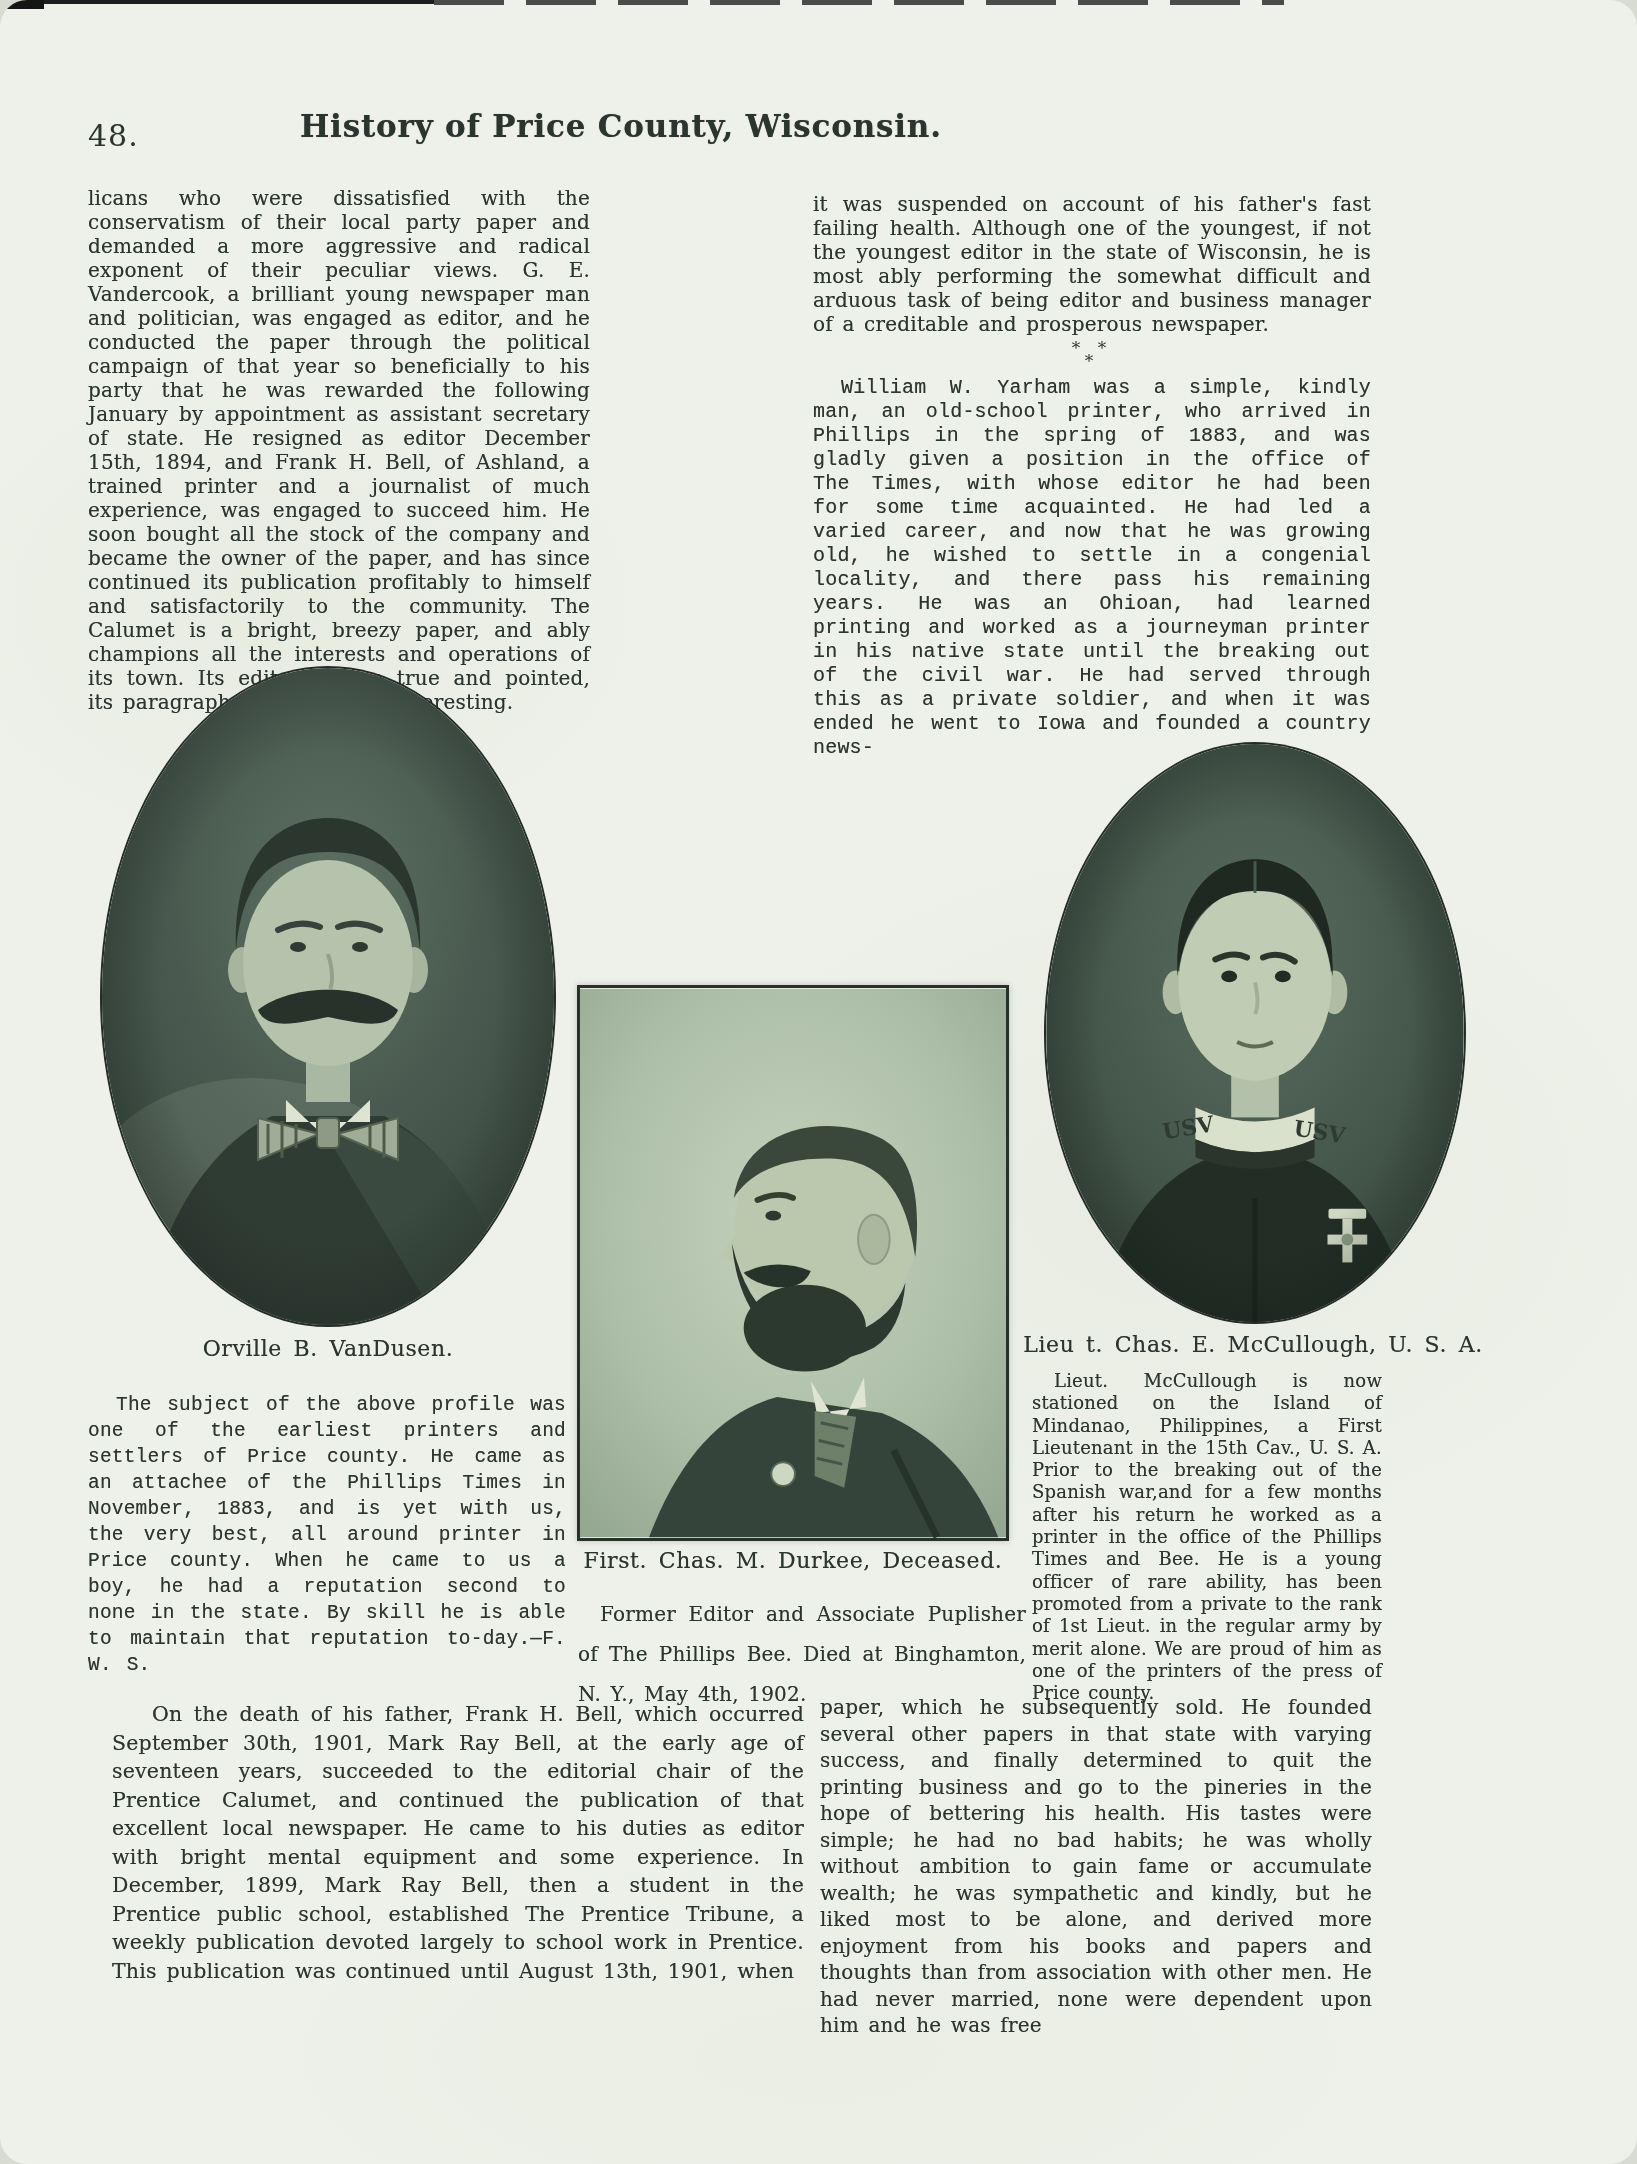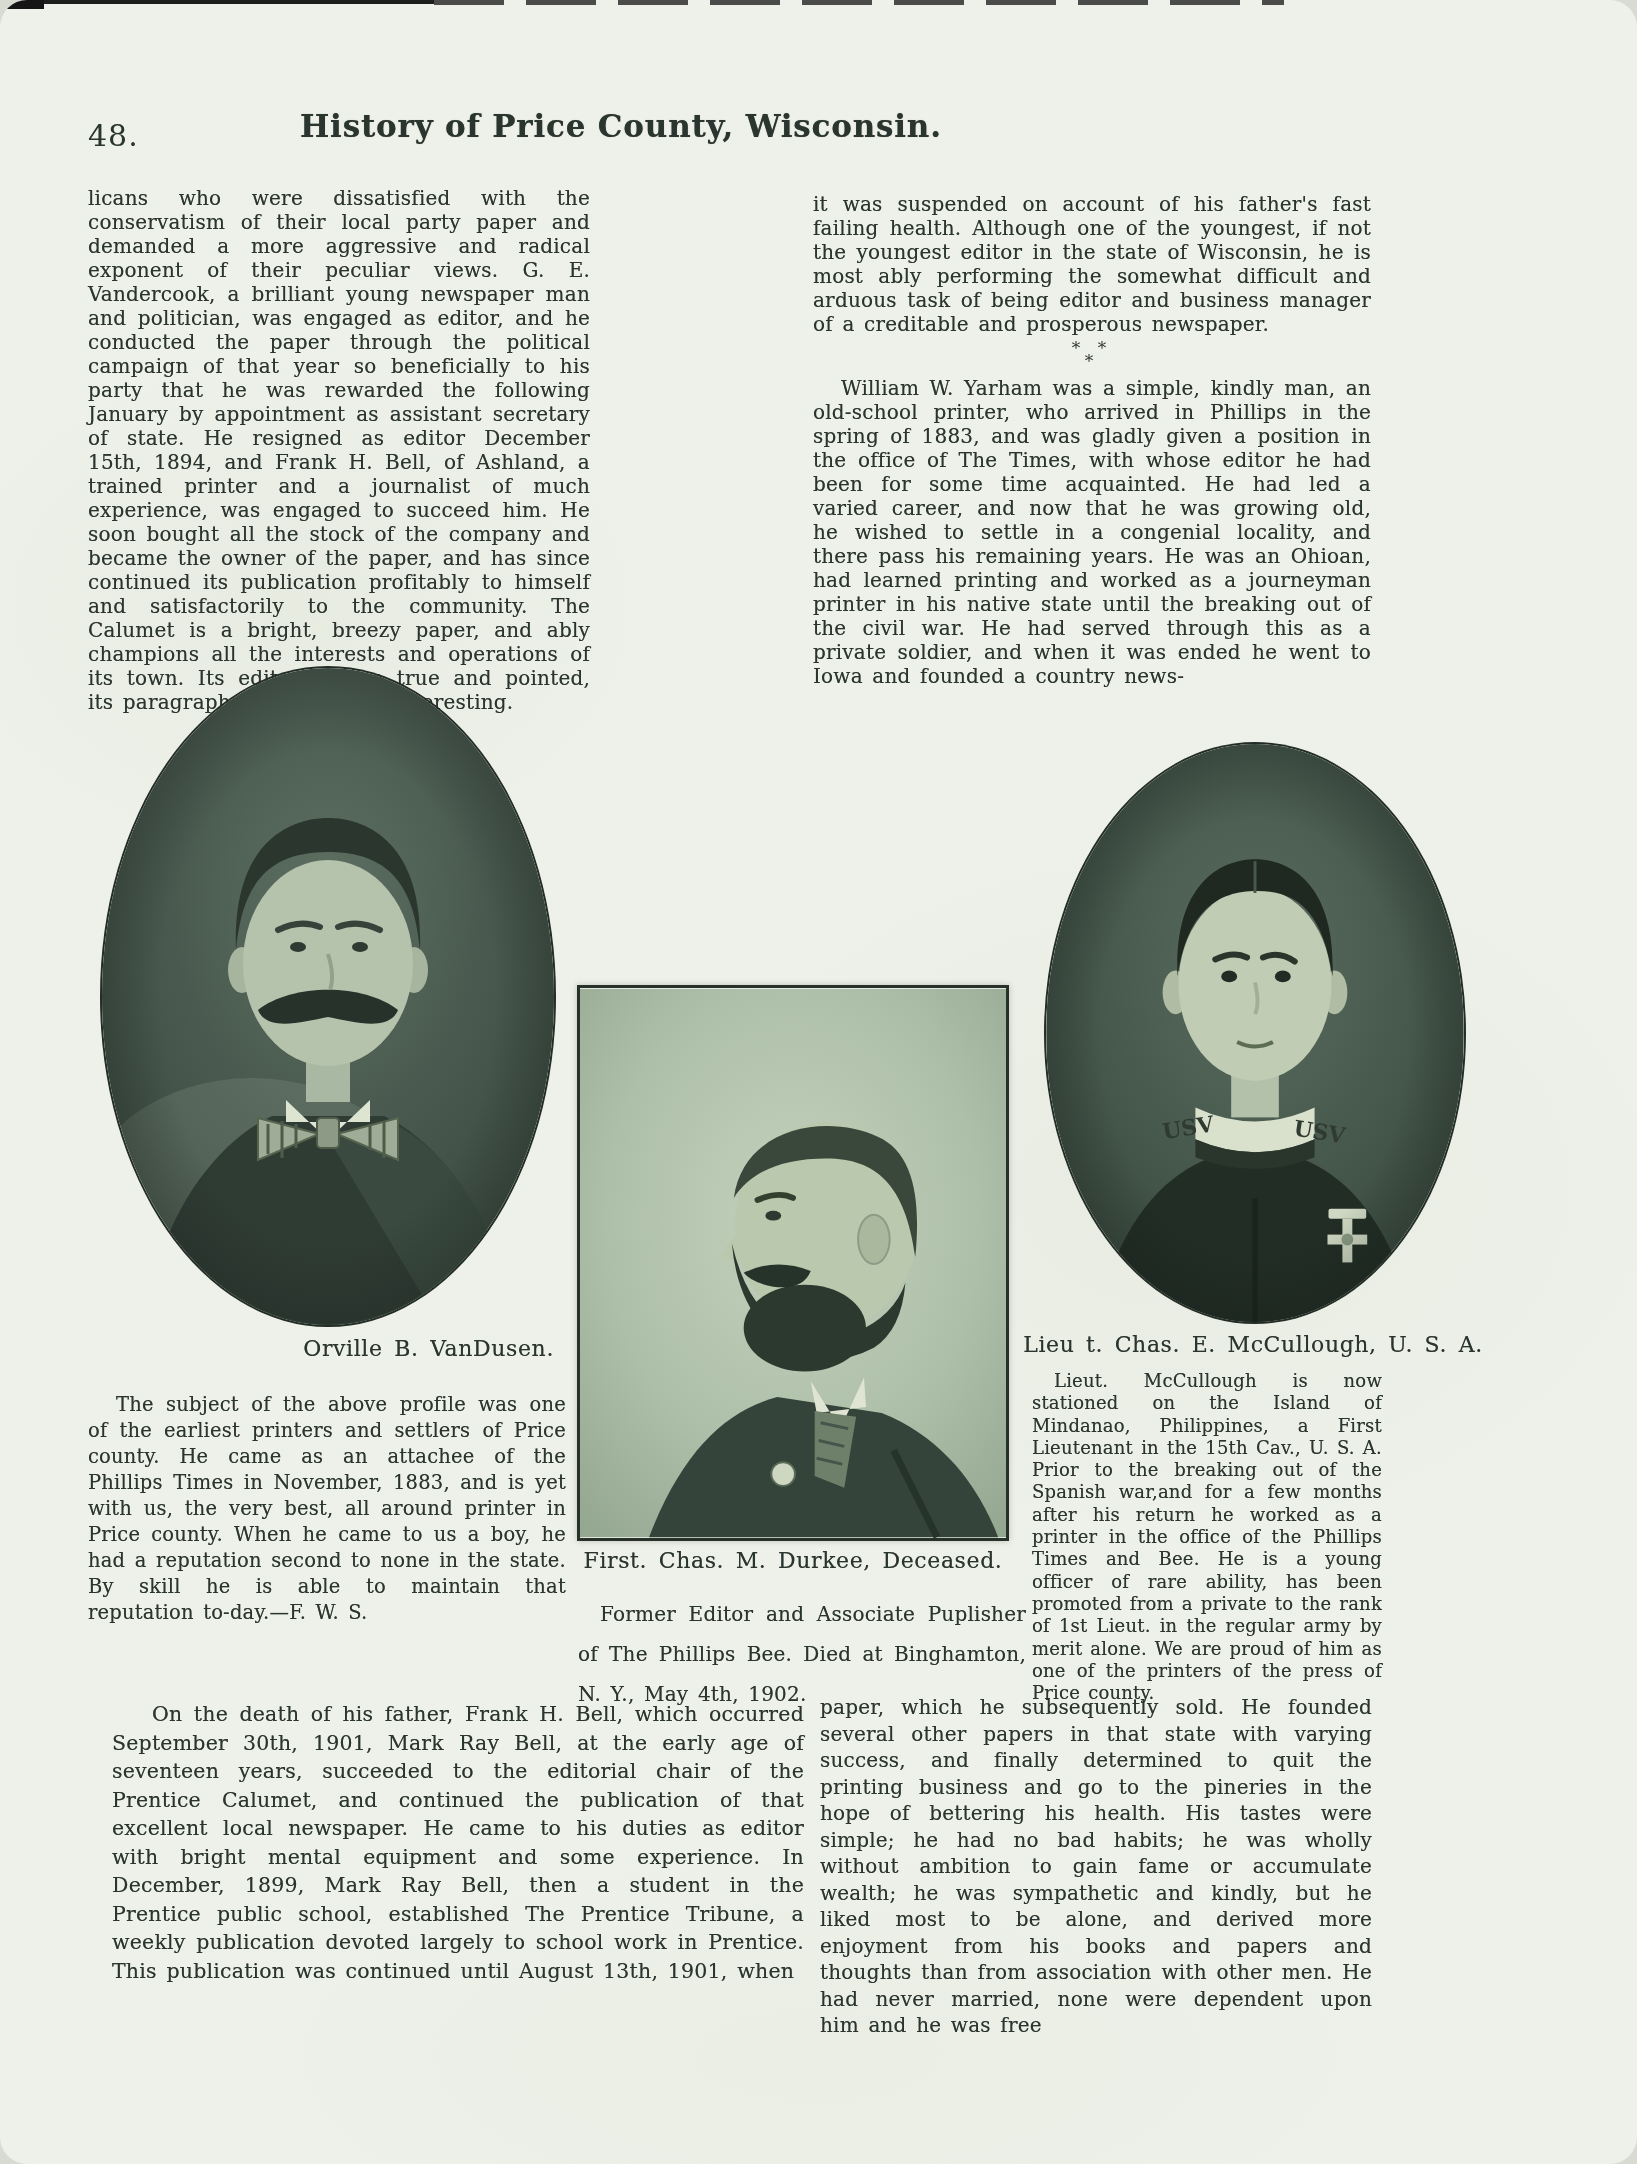--- a/index.html
+++ b/index.html
@@ -24,21 +24,21 @@
     text-align:justify;
     word-spacing:3px;
     letter-spacing:.2px;
     color:#2b352f;
     text-shadow:0 0 .6px rgba(43,53,47,.55);
   }
   .pagenum{font-size:30px;letter-spacing:1px;}
   .header{font-size:31px;font-weight:bold;letter-spacing:.8px;text-shadow:0 0 .7px rgba(43,53,47,.6);}
   .caption{font-size:22px;text-align:center;letter-spacing:.6px;word-spacing:4px;text-shadow:0 0 .6px rgba(43,53,47,.55);}
   .separator{ text-align:center;font-size:17px;line-height:13px;letter-spacing:6px;padding:6px 0 8px 0;}
-  .indent28{text-indent:28px;}
+  .indent28{text-indent:28px;font-family:Liberation Mono, monospace;}
   .indent40{text-indent:40px;}
   .photo-oval{border-radius:50%;overflow:hidden;box-shadow:0 0 0 2px #232c26, inset 0 0 0 4px rgba(230,236,220,.4);}
   .photo-rect{border:3px solid #27312a;box-shadow:0 0 6px rgba(40,50,44,.25);}
   .photo-oval svg,.photo-rect svg{display:block;width:100%;height:100%;}
   .scanline{background:#151515;}
 </style>
 </head>
 <body>
 
 <div class="page">
@@ -159,21 +159,21 @@
       <path d="M210,240 q5,22 0,32" stroke="#a2b096" stroke-width="4" fill="none"></path>
       <path d="M192,300 q18,9 36,0" stroke="#5d6c55" stroke-width="4" fill="none"></path>
       <rect x="284" y="468" width="38" height="10" rx="2" fill="#cfd8c2"></rect>
       <rect x="298" y="478" width="10" height="44" fill="#cfd8c2"></rect>
       <rect x="283" y="494" width="40" height="10" fill="#cfd8c2"></rect>
       <circle cx="303" cy="499" r="6" fill="#8a9a82"></circle>
       <ellipse cx="210" cy="291" rx="210" ry="291" fill="url(#vR)"></ellipse>
     </svg>
   </div>
 
-  <div class="abs caption" style="left:102px;top:1336px;width:452px;text-align:right;">Orville B. VanDusen.</div>
+  <div class="abs caption" style="left:102px;top:1336px;width:452px;">Orville B. VanDusen.</div>
   <div class="abs caption" style="left:1018px;top:1332px;width:470px;">Lieu t. Chas. E. McCullough, U. S. A.</div>
   <div class="abs caption" style="left:560px;top:1548px;width:466px;">First. Chas. M. Durkee, Deceased.</div>
   <div class="abs bodytext" style="left:578px;top:1594px;width:448px;font-size:20px;line-height:40px;text-indent:22px;">Former Editor and Associate Puplisher of The Phillips Bee. Died at Binghamton, N. Y., May 4th, 1902.</div>
 
   <div class="abs bodytext indent28" style="left:88px;top:1392px;width:478px;font-size:19.5px;line-height:26px;">The subject of the above profile was one of the earliest printers and settlers of Price county. He came as an attachee of the Phillips Times in November, 1883, and is yet with us, the very best, all around printer in Price county. When he came to us a boy, he had a reputation second to none in the state. By skill he is able to maintain that reputation to-day.—F. W. S.</div>
   <div class="abs bodytext" style="left:1032px;top:1370px;width:350px;font-size:18px;line-height:22.3px;text-indent:22px;word-spacing:2px;">Lieut. McCullough is now stationed on the Island of Mindanao, Philippines, a First Lieutenant in the 15th Cav., U. S. A. Prior to the breaking out of the Spanish war,and for a few months after his return he worked as a printer in the office of the Phillips Times and Bee. He is a young officer of rare ability, has been promoted from a private to the rank of 1st Lieut. in the regular army by merit alone. We are proud of him as one of the printers of the press of Price county.</div>
 
   <div class="abs bodytext indent40" style="left:112px;top:1700px;width:692px;font-size:20.5px;line-height:28.5px;">On the death of his father, Frank H. Bell, which occurred September 30th, 1901, Mark Ray Bell, at the early age of seventeen years, succeeded to the editorial chair of the Prentice Calumet, and continued the publication of that excellent local newspaper. He came to his duties as editor with bright mental equipment and some experience. In December, 1899, Mark Ray Bell, then a student in the Prentice public school, established The Prentice Tribune, a weekly publication devoted largely to school work in Prentice. This publication was continued until August 13th, 1901, when</div>
   <div class="abs bodytext" style="left:820px;top:1694px;width:552px;font-size:20px;line-height:26.5px;">paper, which he subsequently sold. He founded several other papers in that state with varying success, and finally determined to quit the printing business and go to the pineries in the hope of bettering his health. His tastes were simple; he had no bad habits; he was wholly without ambition to gain fame or accumulate wealth; he was sympathetic and kindly, but he liked most to be alone, and derived more enjoyment from his books and papers and thoughts than from association with other men. He had never married, none were dependent upon him and he was free</div>
 

